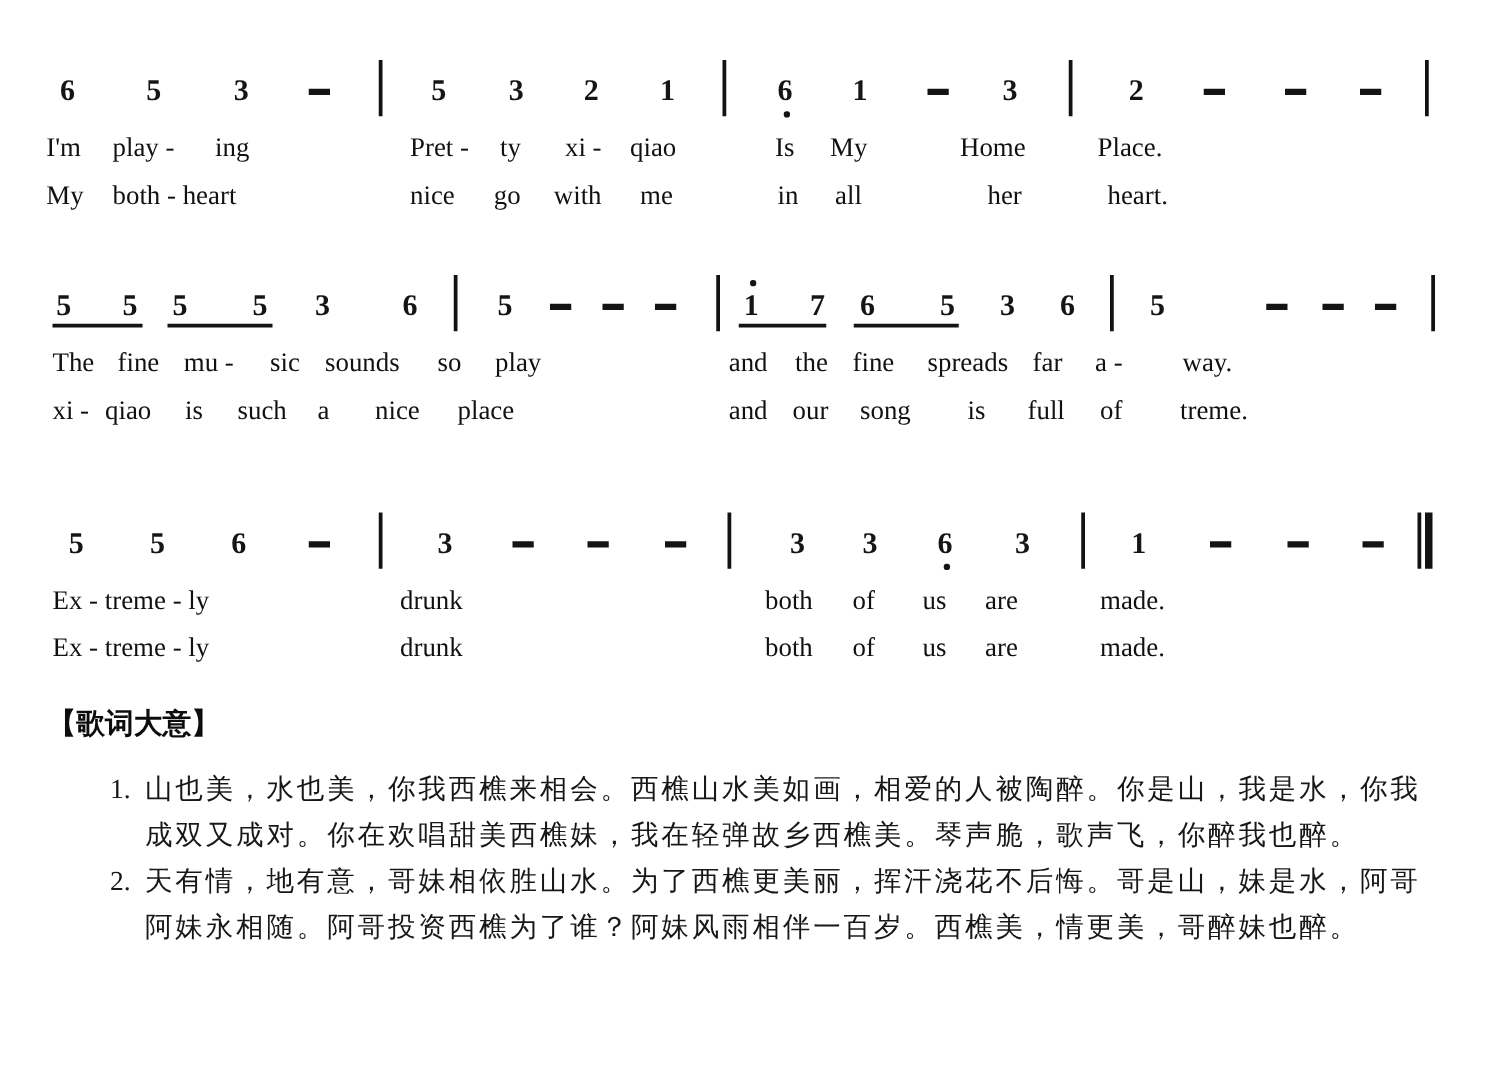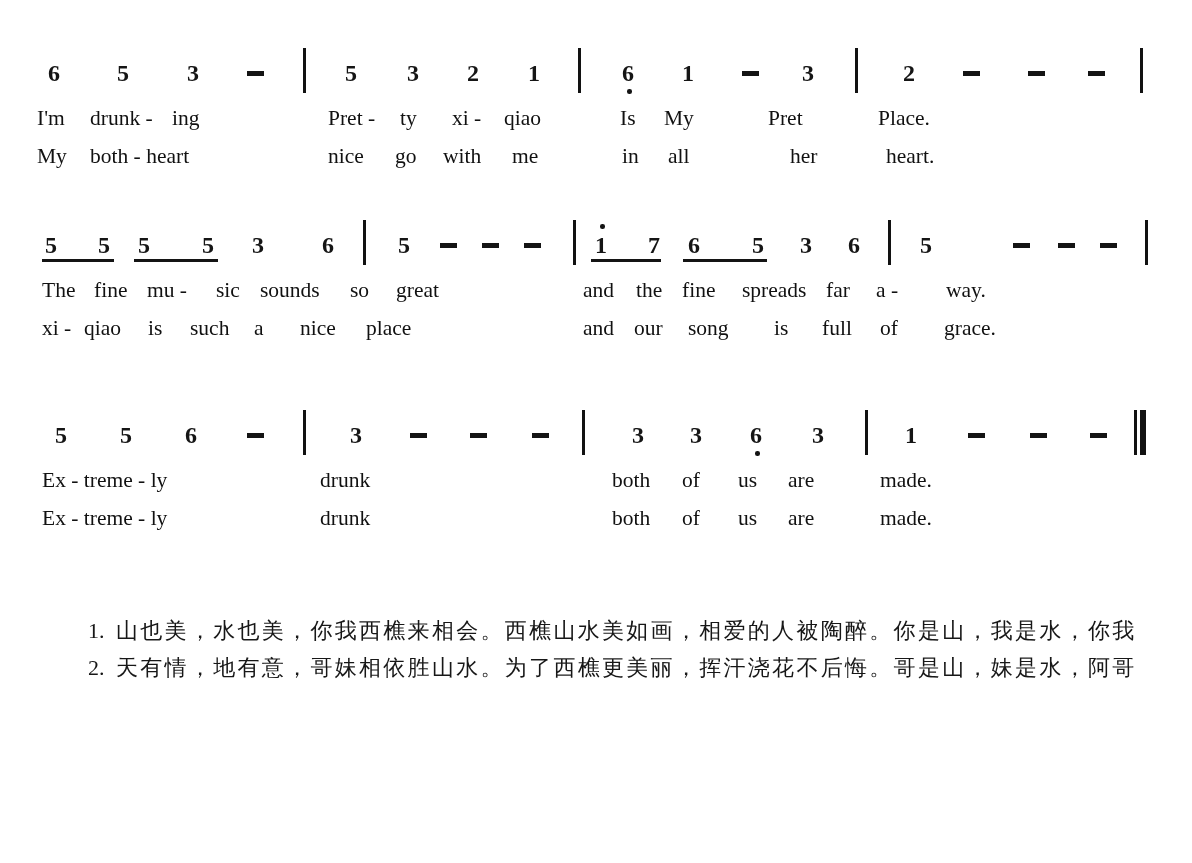--- a/index.html
+++ b/index.html
@@ -77,29 +77,29 @@
     <span class="note" style="left:802px">3</span>
     <div class="bar" style="left:855px"></div>
     <span class="note" style="left:903px">2</span>
     <span class="note dash" style="left:963px">-</span>
     <span class="note dash" style="left:1028px">-</span>
     <span class="note dash" style="left:1088px">-</span>
     <div class="bar" style="left:1140px"></div>
 
     <div class="lrow l1">
       <span class="lyr" style="left:37px">I'm</span>
-      <span class="lyr" style="left:90px">drunk -</span>
+      <span class="lyr" style="left:90px">play -</span>
       <span class="lyr" style="left:172px">ing</span>
       <span class="lyr" style="left:328px">Pret -</span>
       <span class="lyr" style="left:400px">ty</span>
       <span class="lyr" style="left:452px">xi -</span>
       <span class="lyr" style="left:504px">qiao</span>
       <span class="lyr" style="left:620px">Is</span>
       <span class="lyr" style="left:664px">My</span>
-      <span class="lyr" style="left:768px">Pret</span>
+      <span class="lyr" style="left:768px">Home</span>
       <span class="lyr" style="left:878px">Place.</span>
     </div>
     <div class="lrow l2">
       <span class="lyr" style="left:37px">My</span>
       <span class="lyr" style="left:90px">both - heart</span>
       <span class="lyr" style="left:328px">nice</span>
       <span class="lyr" style="left:395px">go</span>
       <span class="lyr" style="left:443px">with</span>
       <span class="lyr" style="left:512px">me</span>
       <span class="lyr" style="left:622px">in</span>
@@ -142,21 +142,21 @@
     <span class="note dash" style="left:1100px">-</span>
     <div class="bar" style="left:1145px"></div>
 
     <div class="lrow l1">
       <span class="lyr" style="left:42px">The</span>
       <span class="lyr" style="left:94px">fine</span>
       <span class="lyr" style="left:147px">mu -</span>
       <span class="lyr" style="left:216px">sic</span>
       <span class="lyr" style="left:260px">sounds</span>
       <span class="lyr" style="left:350px">so</span>
-      <span class="lyr" style="left:396px">great</span>
+      <span class="lyr" style="left:396px">play</span>
       <span class="lyr" style="left:583px">and</span>
       <span class="lyr" style="left:636px">the</span>
       <span class="lyr" style="left:682px">fine</span>
       <span class="lyr" style="left:742px">spreads</span>
       <span class="lyr" style="left:826px">far</span>
       <span class="lyr" style="left:876px">a -</span>
       <span class="lyr" style="left:946px">way.</span>
     </div>
     <div class="lrow l2">
       <span class="lyr" style="left:42px">xi -</span>
@@ -165,21 +165,21 @@
       <span class="lyr" style="left:190px">such</span>
       <span class="lyr" style="left:254px">a</span>
       <span class="lyr" style="left:300px">nice</span>
       <span class="lyr" style="left:366px">place</span>
       <span class="lyr" style="left:583px">and</span>
       <span class="lyr" style="left:634px">our</span>
       <span class="lyr" style="left:688px">song</span>
       <span class="lyr" style="left:774px">is</span>
       <span class="lyr" style="left:822px">full</span>
       <span class="lyr" style="left:880px">of</span>
-      <span class="lyr" style="left:944px">grace.</span>
+      <span class="lyr" style="left:944px">treme.</span>
     </div>
   </div>
 
   <div class="system" style="top:422px">
     <span class="note" style="left:55px">5</span>
     <span class="note" style="left:120px">5</span>
     <span class="note" style="left:185px">6</span>
     <span class="note dash" style="left:247px">-</span>
     <div class="bar" style="left:303px"></div>
     <span class="note" style="left:350px">3</span>
@@ -215,19 +215,22 @@
       <span class="lyr" style="left:42px">Ex - treme - ly</span>
       <span class="lyr" style="left:320px">drunk</span>
       <span class="lyr" style="left:612px">both</span>
       <span class="lyr" style="left:682px">of</span>
       <span class="lyr" style="left:738px">us</span>
       <span class="lyr" style="left:788px">are</span>
       <span class="lyr" style="left:880px">made.</span>
     </div>
   </div>
 
+  <div class="vheading">【歌词大意】</div>
 
   <div class="verses">
     <div class="vline"><span class="vnum">1.</span><span>山也美，水也美，你我西樵来相会。西樵山水美如画，相爱的人被陶醉。你是山，我是水，你我</span></div>
+    <div class="vline indent"><span>成双又成对。你在欢唱甜美西樵妹，我在轻弹故乡西樵美。琴声脆，歌声飞，你醉我也醉。</span></div>
     <div class="vline"><span class="vnum">2.</span><span>天有情，地有意，哥妹相依胜山水。为了西樵更美丽，挥汗浇花不后悔。哥是山，妹是水，阿哥</span></div>
+    <div class="vline indent"><span>阿妹永相随。阿哥投资西樵为了谁？阿妹风雨相伴一百岁。西樵美，情更美，哥醉妹也醉。</span></div>
   </div>
 
 </div>
 
 </body></html>

